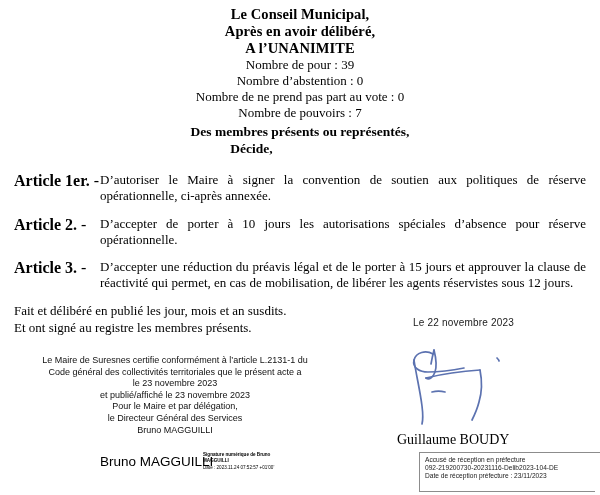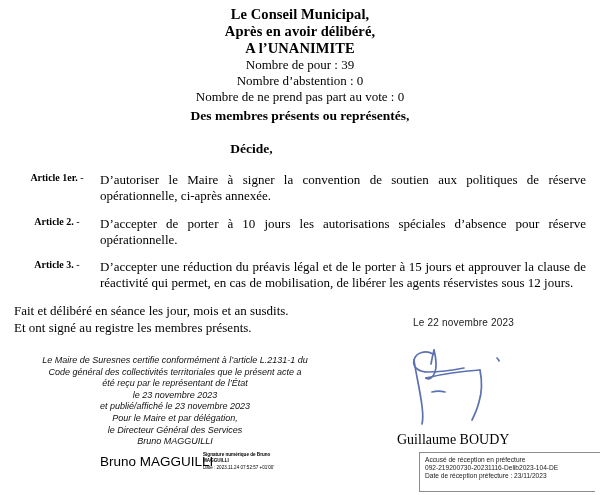--- a/index.html
+++ b/index.html
@@ -65,23 +65,22 @@
     left: 14px;
     width: 572px;
   }
   .article .lbl {
     position: absolute;
     left: 0;
     top: 0;
     width: 86px;
     font-family: "Liberation Serif", serif;
     font-weight: bold;
-    font-size: 10px;
-    white-space: nowrap;
-    text-align: center;
+    font-size: 16px;
+    white-space: nowrap;
   }
   .article .lbl .dash {
     font-weight: normal;
   }
   .article .body {
     margin-left: 86px;
     font-family: "Liberation Serif", serif;
     font-size: 13px;
     line-height: 15.5px;
     text-align: justify;
@@ -143,21 +142,21 @@
     position: absolute;
     left: 16px;
     top: 355px;
     width: 318px;
     text-align: center;
     font-family: "Liberation Sans", sans-serif;
     font-size: 9px;
     line-height: 11.6px;
     color: #111111;
   }
-  .cert-block div { white-space: nowrap; font-style: italic; }
+  .cert-block div { white-space: nowrap; }
 
   
   .dgs-sign {
     position: absolute;
     left: 100px;
     top: 452px;
     width: 210px;
   }
   .dgs-name {
     position: absolute;
@@ -218,20 +217,21 @@
 <div id="page">
 
   <div class="header-block">
     <div class="hdr-line">Le Conseil Municipal,</div>
     <div class="hdr-line">Après en avoir délibéré,</div>
     <div class="hdr-line">A l’UNANIMITE</div>
 
     <div class="vote-line">Nombre de pour : 39</div>
     <div class="vote-line">Nombre d’abstention : 0</div>
     <div class="vote-line">Nombre de ne prend pas part au vote : 0</div>
+    <div class="vote-line">Nombre de pouvoirs : 7</div>
     <div class="members-line">Des membres présents ou représentés,</div>
   </div>
 
   <div class="decide-line">Décide,</div>
 
   <div class="article" id="article-1">
     <div class="lbl"><span>Article 1er.</span> <span class="dash">-</span></div>
     <div class="body">D’autoriser le Maire à signer la convention de soutien aux politiques de réserve opérationnelle, ci-après annexée.</div>
   </div>
 
@@ -239,21 +239,21 @@
     <div class="lbl"><span>Article 2.</span> <span class="dash">-</span></div>
     <div class="body">D’accepter de porter à 10 jours les autorisations spéciales d’absence pour réserve opérationnelle.</div>
   </div>
 
   <div class="article" id="article-3">
     <div class="lbl"><span>Article 3.</span> <span class="dash">-</span></div>
     <div class="body">D’accepter une réduction du préavis légal et de le porter à 15 jours et approuver la clause de réactivité qui permet, en cas de mobilisation, de libérer les agents réservistes sous 12 jours.</div>
   </div>
 
   <div class="closing">
-    <div>Fait et délibéré en séance les jour, mois et an susdits.</div>
+    <div>Fait et délibéré en publié les jour, mois et an susdits.</div>
     <div>Et ont signé au registre les membres présents.</div>
   </div>
 
   <div class="doc-date">Le 22 novembre 2023</div>
 
   <svg class="signature-svg" width="130" height="96" viewBox="0 0 130 96">
     <g fill="none" stroke="#5c72b0" stroke-width="1.7" stroke-linecap="round" stroke-linejoin="round">
       <path d="M31 18 C24 14, 14 16, 12 24 C10 32, 18 36, 26 36 C38 36, 52 34, 62 32"></path>
       <path d="M12 24 C14 38, 18 54, 20 70 C21 78, 21 84, 20 88"></path>
       <path d="M29 28 C30 22, 31 18, 32 14"></path>
@@ -265,21 +265,20 @@
     </g>
   </svg>
 
   <div class="mayor-block">
     <div class="mayor-name">Guillaume BOUDY</div>
   </div>
 
   <div class="cert-block">
     <div>Le Maire de Suresnes certifie conformément à l’article L.2131-1 du</div>
     <div>Code général des collectivités territoriales que le présent acte a</div>
-    <div>été reçu par le représentant de l’État</div>
     <div>le 23 novembre 2023</div>
     <div>et publié/affiché le 23 novembre 2023</div>
     <div>Pour le Maire et par délégation,</div>
     <div>le Directeur Général des Services</div>
     <div>Bruno MAGGUILLI</div>
   </div>
 
   <div class="dgs-sign">
     <div class="dgs-name">Bruno MAGGUILLI</div>
     <div class="dgs-meta">

